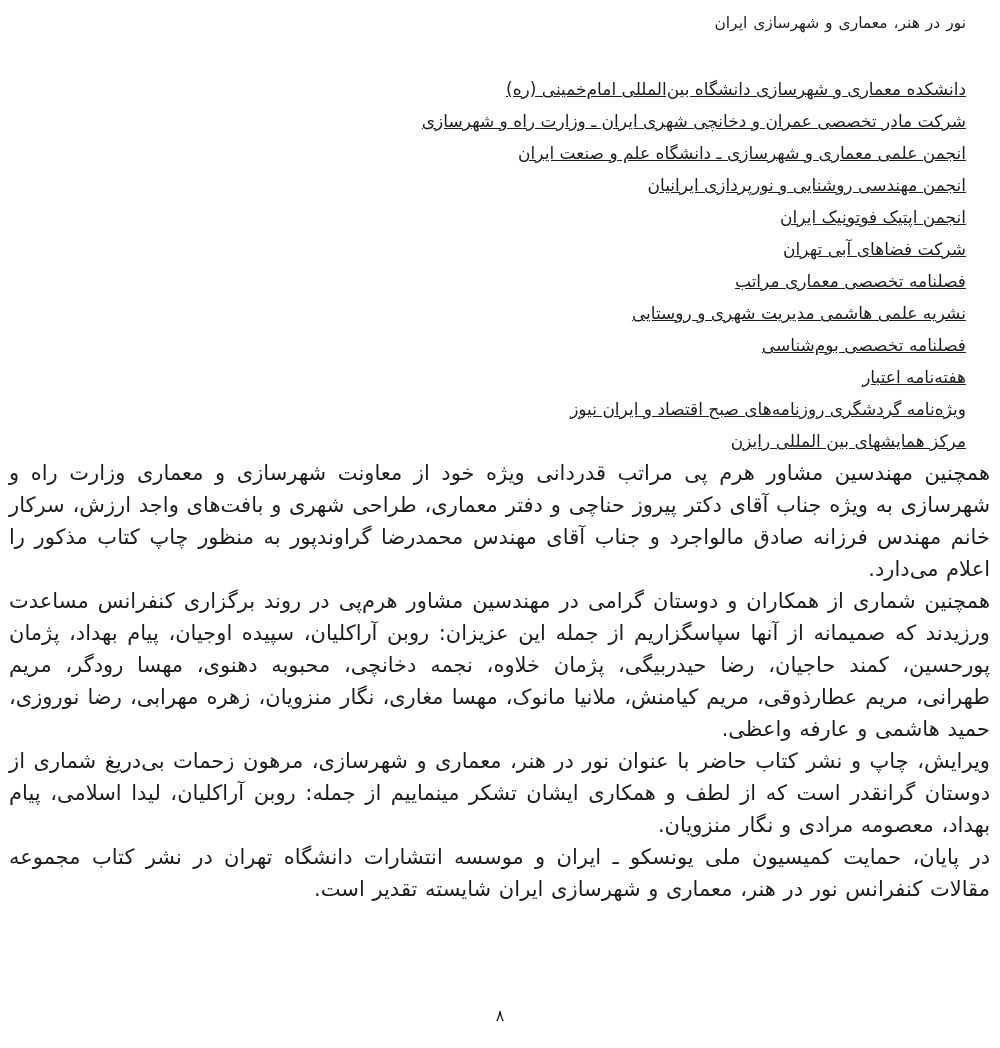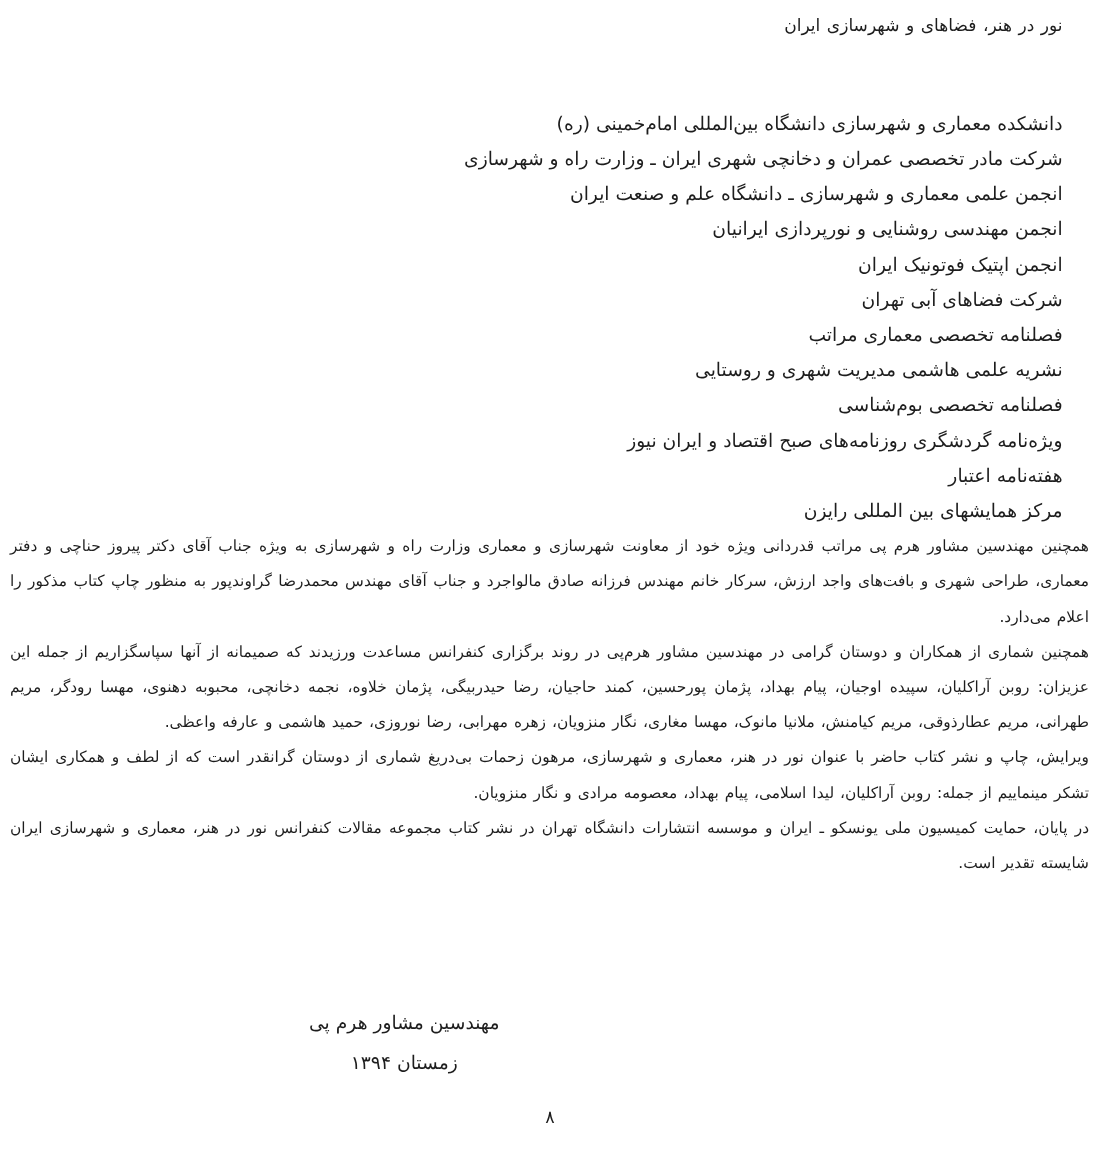--- a/index.html
+++ b/index.html
@@ -15,30 +15,31 @@
   }
   .running-head {
     padding: 13px 34px 0 0;
     font-size: 15.5px;
     line-height: 20px;
     text-align: right;
     word-spacing: 1px;
   }
   .org-list {
     list-style: none;
-    margin: 64px 0 0 0;
+    margin: 40px 0 0 0;
     padding: 0 34px 0 0;
     font-size: 17px;
     line-height: 32px;
     text-align: right;
+    text-decoration: underline;
   }
   .body-text {
     margin: 0;
     padding: 0 10px 0 9px;
-    font-size: 14px;
+    font-size: 21px;
     line-height: 32px;
     text-align: justify;
     text-justify: inter-word;
     word-spacing: 1px;
   }
   .body-text p { margin: 0; }
   .signature {
     position: absolute;
     top: 912px;
     right: 540px;
@@ -56,44 +57,40 @@
     text-align: center;
     font-size: 16px;
     line-height: 24px;
   }
 </style>
 </head>
 <body>
 
 <div class="page">
 
-  <div class="running-head">نور در هنر، فضاهای و شهرسازی ایران</div>
+  <div class="running-head">نور در هنر، معماری و شهرسازی ایران</div>
 
   <ul class="org-list">
     <li>دانشکده معماری و شهرسازی دانشگاه بین‌المللی امام‌خمینی (ره)</li>
     <li>شرکت مادر تخصصی عمران و دخانچی شهری ایران ـ وزارت راه و شهرسازی</li>
     <li>انجمن علمی معماری و شهرسازی ـ دانشگاه علم و صنعت ایران</li>
     <li>انجمن مهندسی روشنایی و نورپردازی ایرانیان</li>
     <li>انجمن اپتیک فوتونیک ایران</li>
     <li>شرکت فضاهای آبی تهران</li>
     <li>فصلنامه تخصصی معماری مراتب</li>
     <li>نشریه علمی هاشمی مدیریت شهری و روستایی</li>
     <li>فصلنامه تخصصی بوم‌شناسی</li>
+    <li>هفته‌نامه اعتبار</li>
     <li>ویژه‌نامه گردشگری روزنامه‌های صبح اقتصاد و ایران نیوز</li>
-    <li>هفته‌نامه اعتبار</li>
     <li>مرکز همایشهای بین المللی رایزن</li>
   </ul>
 
   <div class="body-text">
     <p>همچنین مهندسین مشاور هرم پی مراتب قدردانی ویژه خود از معاونت شهرسازی و معماری وزارت راه و شهرسازی به ویژه جناب آقای دکتر پیروز حناچی و دفتر معماری، طراحی شهری و بافت‌های واجد ارزش، سرکار خانم مهندس فرزانه صادق مالواجرد و جناب آقای مهندس محمدرضا گراوندپور به منظور چاپ کتاب مذکور را اعلام می‌دارد.</p>
     <p>همچنین شماری از همکاران و دوستان گرامی در مهندسین مشاور هرم‌پی در روند برگزاری کنفرانس مساعدت ورزیدند که صمیمانه از آنها سپاسگزاریم از جمله این عزیزان: روبن آراکلیان، سپیده اوجیان، پیام بهداد، پژمان پورحسین، کمند حاجیان، رضا حیدربیگی، پژمان خلاوه، نجمه دخانچی، محبوبه دهنوی، مهسا رودگر، مریم طهرانی، مریم عطارذوقی، مریم کیامنش، ملانیا مانوک، مهسا مغاری، نگار منزویان، زهره مهرابی، رضا نوروزی، حمید هاشمی و عارفه واعظی.</p>
     <p>ویرایش، چاپ و نشر کتاب حاضر با عنوان نور در هنر، معماری و شهرسازی، مرهون زحمات بی‌دریغ شماری از دوستان گرانقدر است که از لطف و همکاری ایشان تشکر مینماییم از جمله: روبن آراکلیان، لیدا اسلامی، پیام بهداد، معصومه مرادی و نگار منزویان.</p>
     <p>در پایان، حمایت کمیسیون ملی یونسکو ـ ایران و موسسه انتشارات دانشگاه تهران در نشر کتاب مجموعه مقالات کنفرانس نور در هنر، معماری و شهرسازی ایران شایسته تقدیر است.</p>
   </div>
 
-  <div class="signature">
-    <div>مهندسین مشاور هرم پی</div>
-    <div>زمستان ۱۳۹۴</div>
-  </div>
 
   <div class="page-number">۸</div>
 
 </div>
 
 </body></html>

